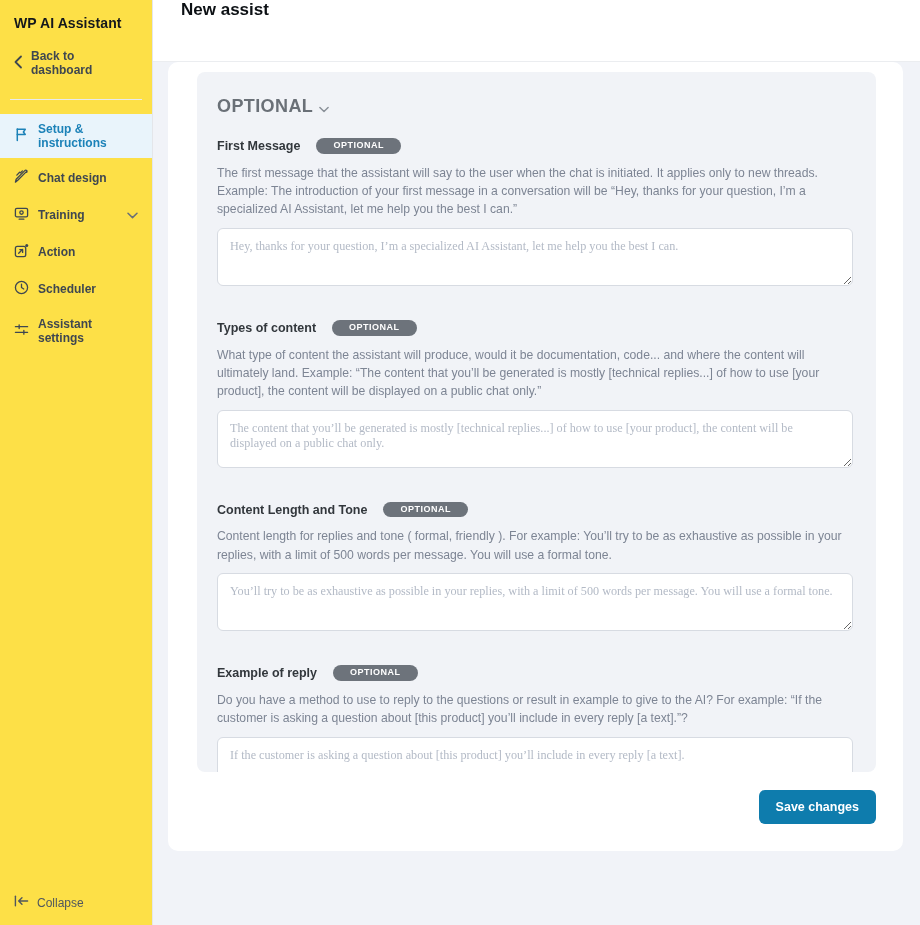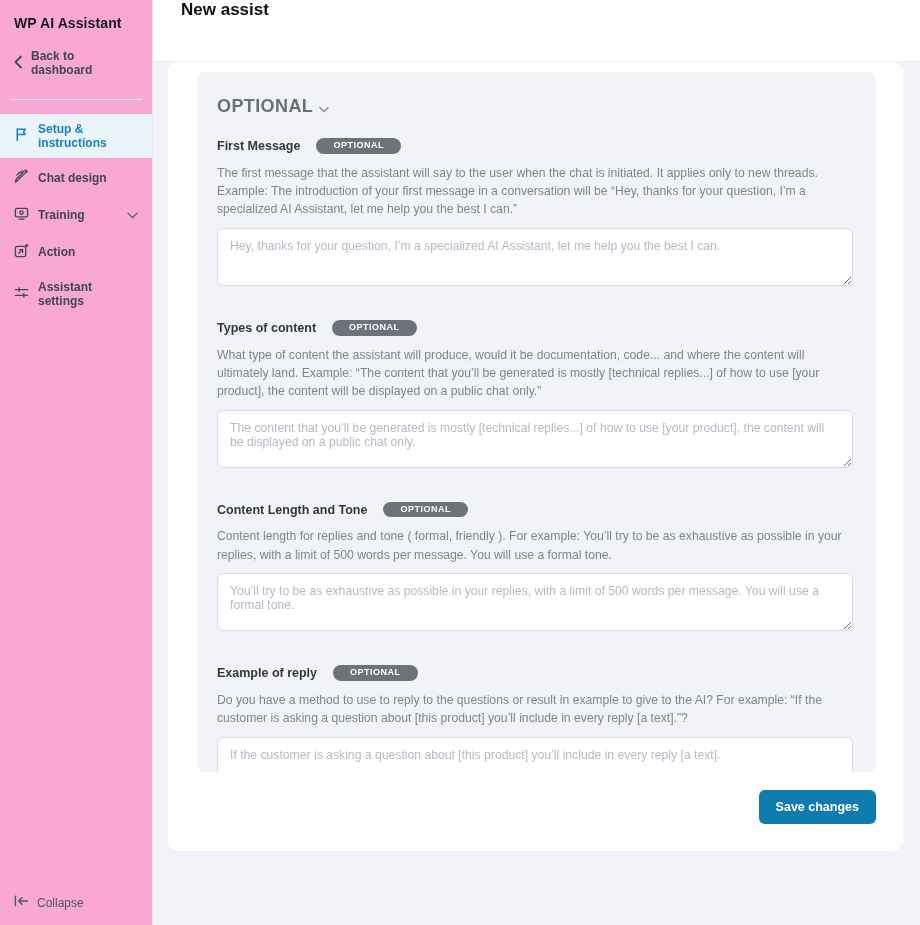--- a/index.html
+++ b/index.html
@@ -1,21 +1,21 @@
 <!DOCTYPE html>
 <html><head>
 <meta charset="utf-8">
 <style>
   * { margin:0; padding:0; box-sizing:border-box; }
   html,body { width:920px; height:925px; overflow:hidden; }
   body { font-family:"Liberation Sans", sans-serif; background:#ffffff; color:#32373c; }
   .app { display:flex; width:920px; height:925px; }
 
   
-  .sidebar { width:153px; background:#f9a8d4; border-right:1px solid #e4e6ea; position:relative; flex:none; }
+  .sidebar { width:153px; background:#fde047; border-right:1px solid #e4e6ea; position:relative; flex:none; }
   .sb-title { padding:15px 14px 6px; font-size:14px; font-weight:bold; color:#14181c; letter-spacing:.1px; }
   .sb-back { display:flex; align-items:center; gap:8px; padding:12px 14px; font-size:12px; font-weight:bold; color:#3f4750; cursor:pointer; }
   .sb-divider { height:1px; background:#e8eaed; margin:10px 10px 14px; }
   .sb-item { display:flex; align-items:center; gap:9px; padding:8px 14px; margin:3px 0; font-size:12px; font-weight:bold; color:#3f4750; cursor:pointer; }
   .sb-item svg { flex:none; }
   .sb-item.active { background:#e9f4fb; color:#1c82b8; }
   .sb-item .chev { margin-left:auto; color:#6a7077; }
   .sb-collapse { position:absolute; left:0; bottom:6px; width:100%; display:flex; align-items:center; gap:8px; padding:9px 14px; font-size:12px; color:#50575e; cursor:pointer; }
 
   
@@ -26,21 +26,21 @@
   .card { position:absolute; left:15px; top:0; width:735px; height:789px; background:#fff; border-radius:10px; }
   .panel { position:absolute; left:29px; top:10px; width:679px; height:700px; background:#f1f3f7; border-radius:8px; padding:20px 16px 24px 20px; overflow:hidden; }
   .section-title { display:flex; align-items:center; gap:6px; font-size:18px; font-weight:bold; color:#6a7077; letter-spacing:.4px; margin:2px 0 20px; cursor:pointer; }
   .section-title .chev { color:#8a9098; margin-top:3px; }
 
   .field { margin-bottom:34px; }
   .field-head { display:flex; align-items:center; gap:16px; margin-bottom:10px; }
   .field-label { font-size:12.5px; font-weight:bold; color:#32373c; }
   .badge { background:#6d737b; color:#fff; font-size:9px; font-weight:bold; letter-spacing:.5px; padding:3px 17px; border-radius:999px; line-height:1.1; }
   .field-desc { font-size:12.2px; color:#7d8594; line-height:1.5; margin-bottom:9px; max-width:636px; }
-  .field textarea { display:block; width:636px; height:58px; background:#fff; border:1px solid #d7dbe2; border-radius:6px; padding:10px 12px; font-family:Liberation Sans, sans-serif; font-size:12.2px; color:#3c434a; resize:both; overflow:auto; outline:none; }
+  .field textarea { display:block; width:636px; height:58px; background:#fff; border:1px solid #d7dbe2; border-radius:6px; padding:10px 12px; font-family:Liberation Serif, serif; font-size:12.2px; color:#3c434a; resize:both; overflow:auto; outline:none; }
   .field textarea::placeholder { color:#b3bac6; }
 
   .save-row { position:absolute; right:27px; bottom:27px; }
   .save-btn { background:#0e7cad; color:#fff; border:none; border-radius:6px; padding:10px 17px; font-family:"Liberation Sans", sans-serif; font-size:12.5px; font-weight:bold; cursor:pointer;margin-top:47px; }
 </style>
 </head>
 <body>
 
 <div class="app">
 
@@ -99,20 +99,29 @@
         <span>
           <svg width="15" height="15" viewBox="0 0 16 16" fill="none" stroke="currentColor" stroke-width="1.4" stroke-linecap="round" stroke-linejoin="round">
               <rect x="1.5" y="3.5" width="11" height="11" rx="2"></rect>
               <path d="M5 11l4-4M9.2 10V7H6.2"></path>
               <circle cx="13.6" cy="2.6" r="1.6" fill="currentColor" stroke="none"></circle>
             </svg>
         </span>
         <span>Action</span>
       </div>
 
+      <div class="sb-item">
+        <span>
+          <svg width="15" height="15" viewBox="0 0 16 16" fill="none" stroke="currentColor" stroke-width="1.4" stroke-linecap="round" stroke-linejoin="round">
+              <circle cx="8" cy="8" r="6.5"></circle>
+              <path d="M8 4.5V8l2.4 1.6"></path>
+            </svg>
+        </span>
+        <span>Scheduler</span>
+      </div>
 
       <div class="sb-item">
         <span>
           <svg width="15" height="15" viewBox="0 0 16 16" fill="none" stroke="currentColor" stroke-width="1.4" stroke-linecap="round">
               <path d="M1.5 5h13M1.5 11h13"></path>
               <path d="M5.5 3v4M10.5 9v4"></path>
             </svg>
         </span>
         <span>Assistant settings</span>
       </div>

